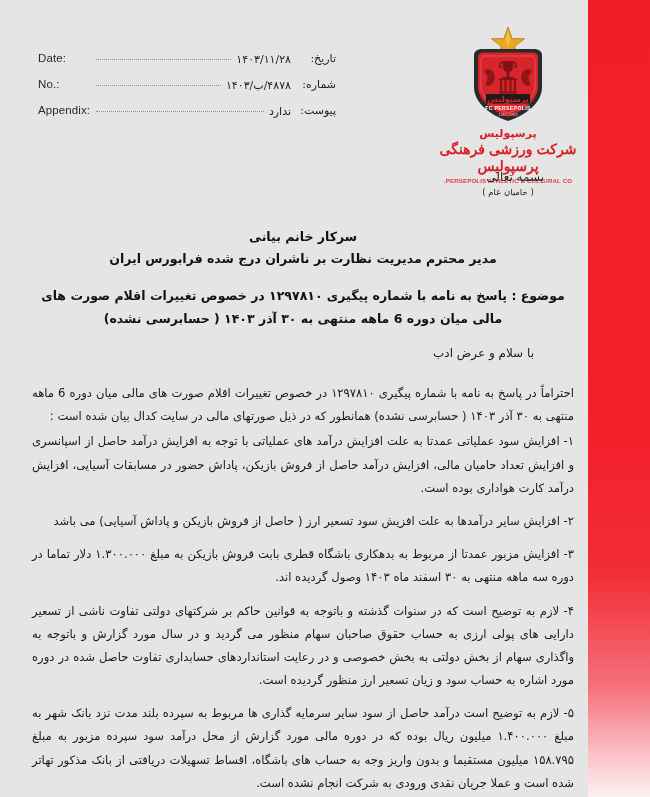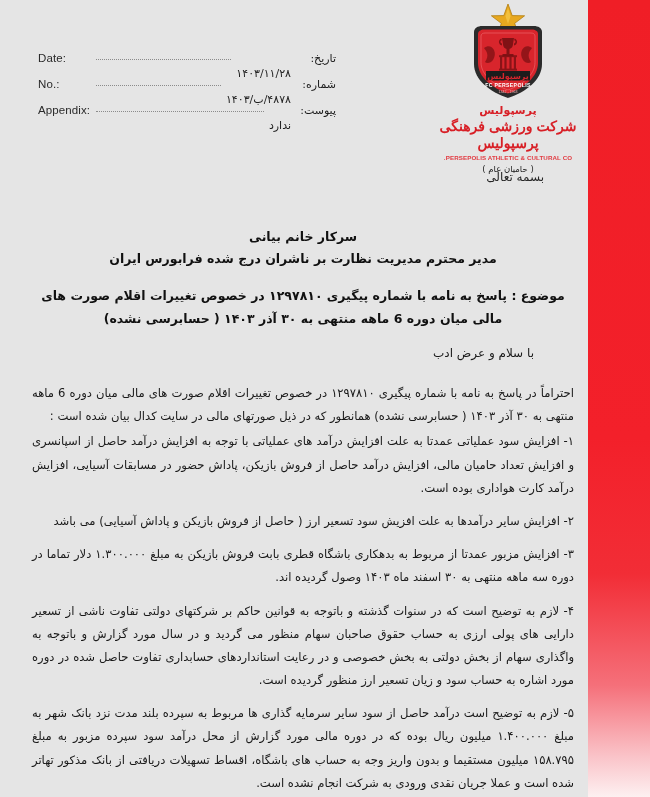--- a/index.html
+++ b/index.html
@@ -72,39 +72,39 @@
     margin: 0 2px;
   }
   .field-value {
     font-family: "DejaVu Sans", sans-serif;
     font-size: 11px;
     color: #1d1d1d;
     direction: rtl;
     white-space: nowrap;
     padding: 0 3px;
     position: relative;
-    top: 15px;
+    top: 1px;
   }
   .field-fa {
     font-family: "DejaVu Sans", sans-serif;
     font-size: 11px;
     color: #1d1d1d;
     direction: rtl;
     white-space: nowrap;
     flex: 0 0 auto;
     text-align: right;
     width: 44px;
     padding-right: 2px;
   }
 
   
   .logo-block {
     position: absolute;
     right: 62px;
-    top: 2px;
+    top: 25px;
     width: 160px;
     z-index: 3;
     text-align: center;
   }
   .crest-wrap {
     width: 100%;
     display: flex;
     justify-content: center;
     align-items: flex-start;
   }

